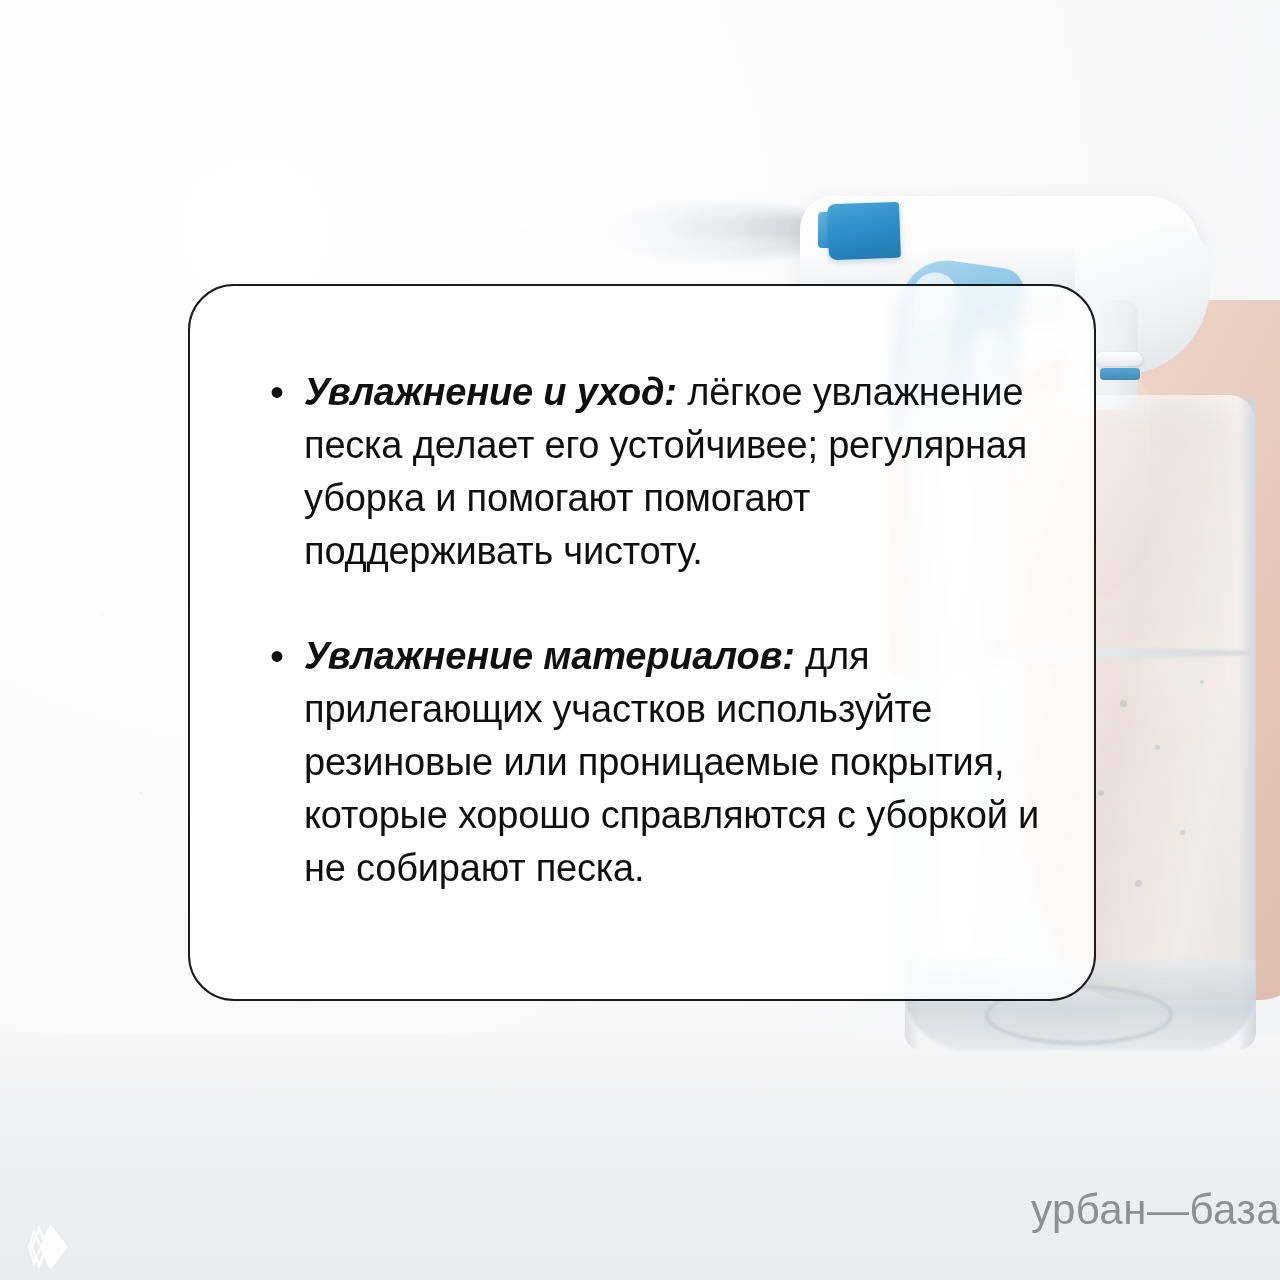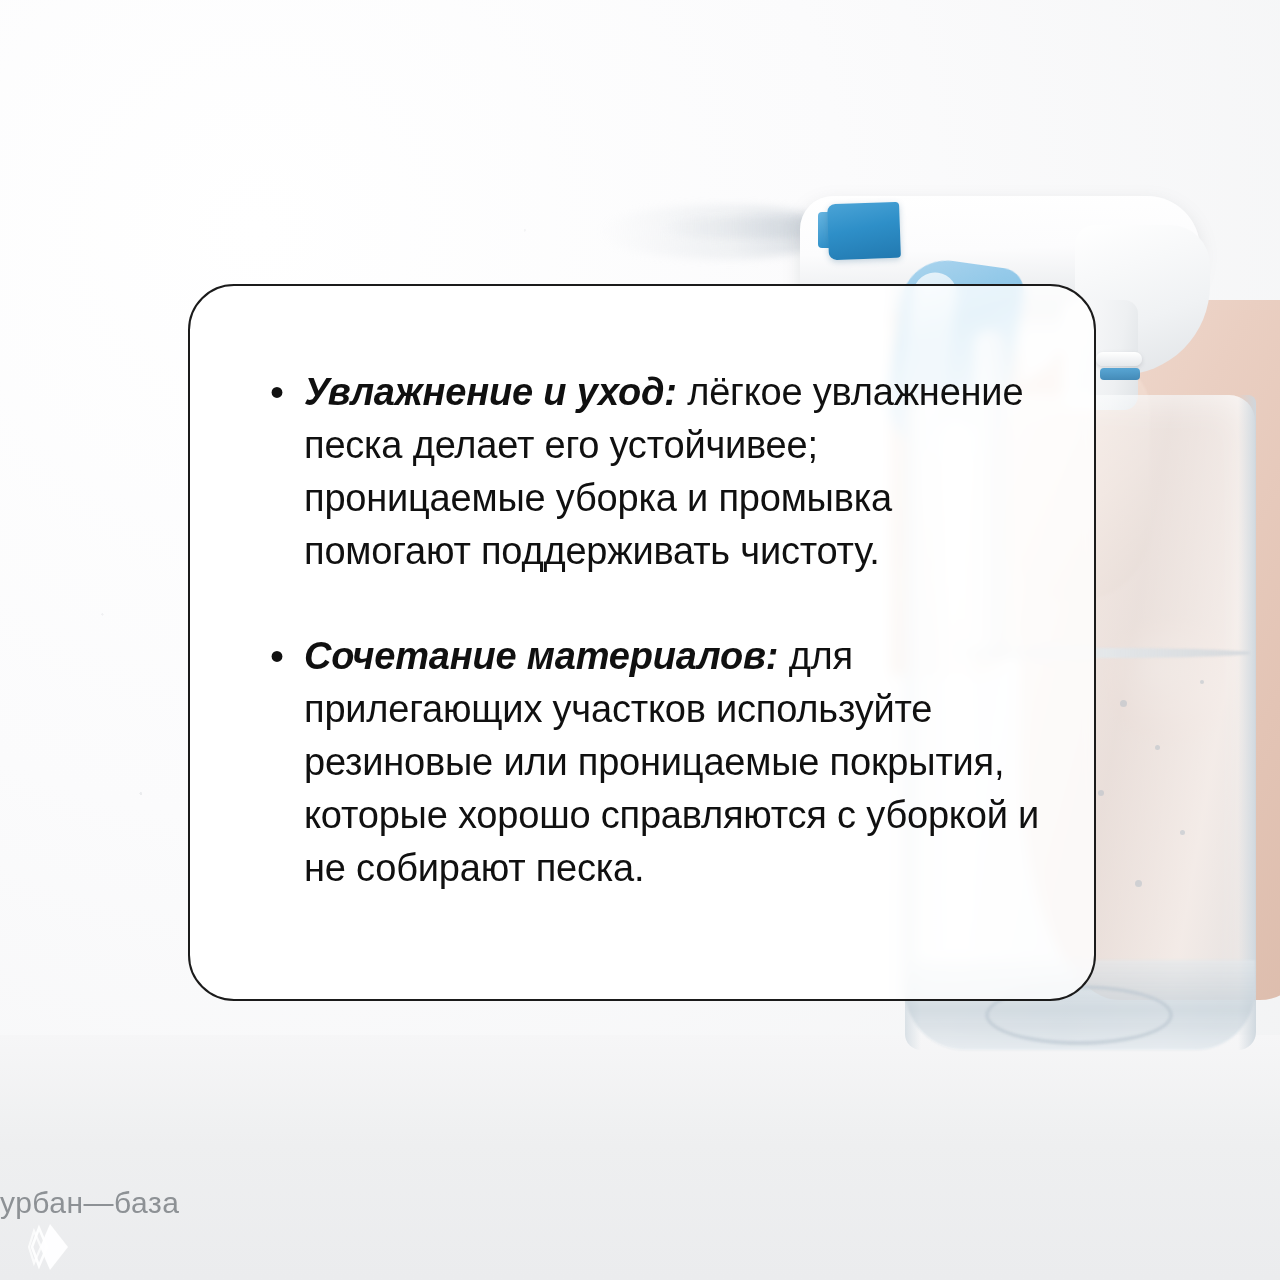--- a/index.html
+++ b/index.html
@@ -133,22 +133,22 @@
   .bullets{position:absolute;left:262px;top:366px;width:790px;}
   .bullet-row{display:flex;align-items:flex-start;}
   .bullet-row + .bullet-row{margin-top:52px;}
   .dot{flex:0 0 auto;width:34px;font-size:40px;line-height:52px;color:#111;
     text-align:left;padding-left:8px;}
   .btext{flex:1 1 auto;font-size:38px;line-height:53px;color:#101010;
     letter-spacing:-0.2px;}
   .btext b{font-weight:700;font-style:italic;}
 
   
-  .brand{position:absolute;left:0;right:0;top:1186px;text-align:left;
-    font-size:30px;color:#8d9195;letter-spacing:.5px;}
+  .brand{position:absolute;left:0;right:0;top:1186px;text-align:right;
+    font-size:42px;color:#8d9195;letter-spacing:.5px;}
   .watermark{position:absolute;left:26px;top:1222px;width:46px;height:50px;}
 </style>
 </head>
 <body>
 
 <div class="stage">
 
   <div class="photo">
     <div class="speckle"></div>
     <div class="floor"></div>
@@ -189,26 +189,26 @@
     <div class="bubble" style="left:1200px;top:680px;width:4px;height:4px;"></div>
   </div>
 
   <div class="card-solid"></div>
   <div class="card"></div>
 
   <div class="bullets">
 
     <div class="bullet-row">
       <span class="dot">•</span>
-      <span class="btext"><b>Увлажнение и уход:</b><span> лёгкое увлажнение песка делает его устойчивее; проницаемые уборка и промывка помогают поддерживать чистоту.</span></span>
+      <span class="btext"><b>Увлажнение и уход:</b><span> лёгкое увлажнение песка делает его устойчивее; регулярная уборка и помогают помогают поддерживать чистоту.</span></span>
     </div>
 
     <div class="bullet-row">
       <span class="dot">•</span>
-      <span class="btext"><b>Сочетание материалов:</b><span> для прилегающих участков используйте резиновые или проницаемые покрытия, которые хорошо справляются с уборкой и не собирают песка.</span></span>
+      <span class="btext"><b>Увлажнение материалов:</b><span> для прилегающих участков используйте резиновые или проницаемые покрытия, которые хорошо справляются с уборкой и не собирают песка.</span></span>
     </div>
 
   </div>
 
   <div class="brand">урбан—база</div>
 
   <div class="watermark">
     <svg viewBox="0 0 46 50" width="46" height="50" aria-hidden="true">
       <path d="M24 2 L42 25 L24 48 L14 25 Z" fill="#ffffff" opacity="0.95"></path>
       <path d="M13 6 L21 25 L13 44 L6 25 Z" fill="none" stroke="#ffffff" stroke-width="2.6" opacity="0.9"></path>

